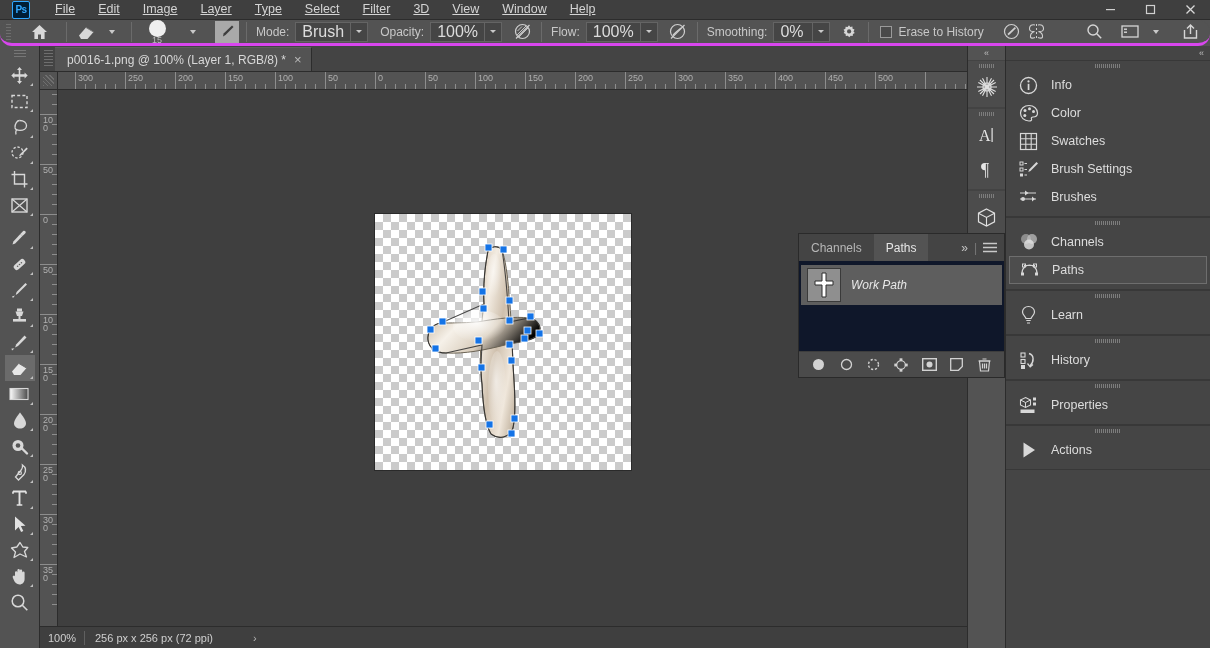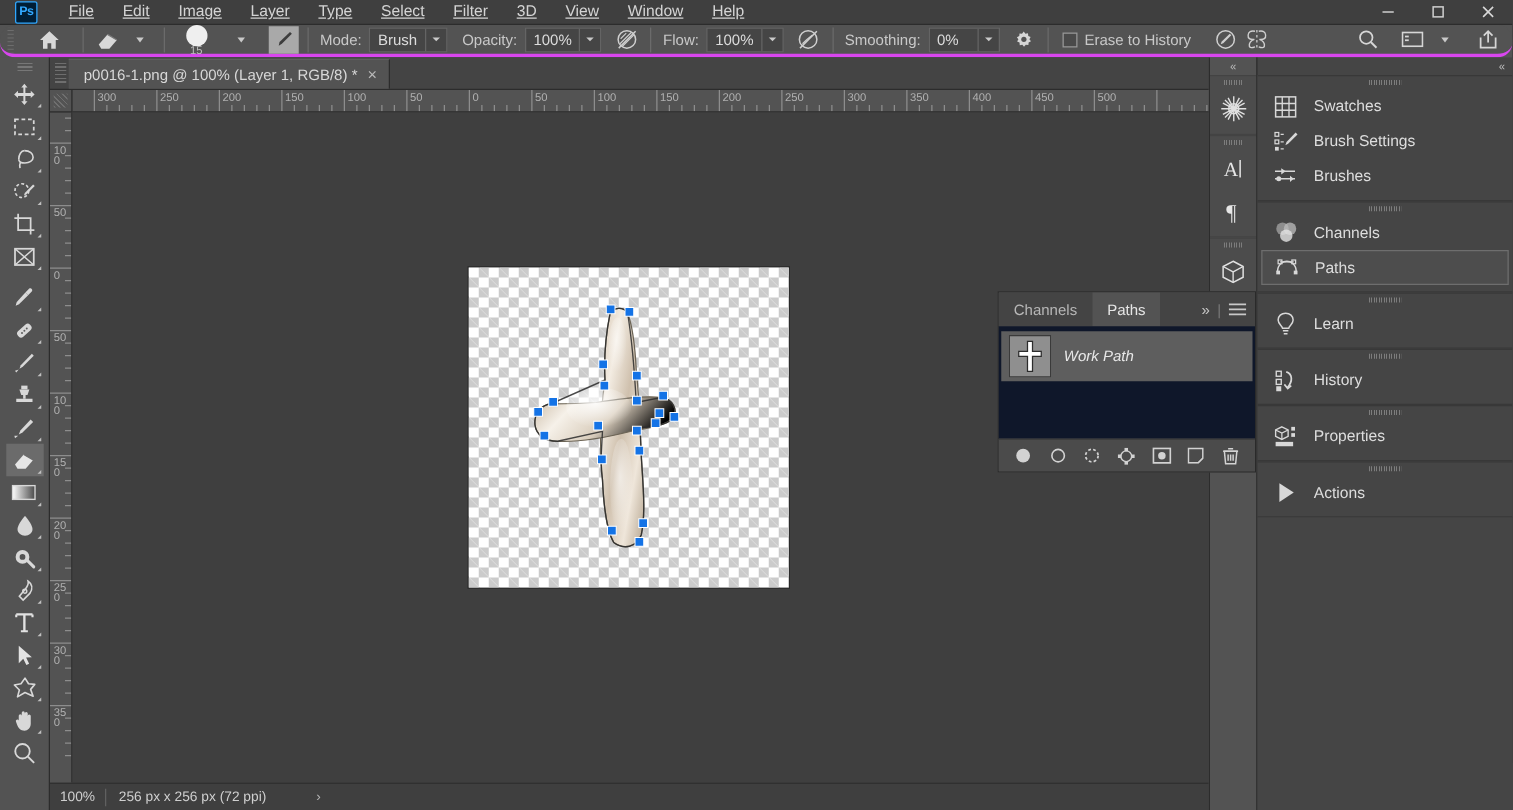--- a/index.html
+++ b/index.html
@@ -43,21 +43,21 @@
     border-bottom:3px solid #d946ef; flex:none; padding-left:4px; gap:0;border-radius:12px;
   }
   .grip { width:9px; height:20px; margin-right:4px;
     background-image:repeating-linear-gradient(to bottom,#6e6e6e 0 1px, transparent 1px 3px);
     background-size:5px 3px; background-repeat:repeat-y; background-position:2px 2px;}
   .obtn { display:flex; align-items:center; justify-content:center; height:24px; min-width:24px; padding:0 3px; }
   .sep { width:1px; height:20px; background:#6b6b6b; margin:0 7px; }
   .lbl { color:#c8c8c8; font-size:12px; padding:0 6px 0 2px; white-space:nowrap; }
   .combo {
     height:20px; background:#454545; border:1px solid #646464; display:flex; align-items:center;
-    color:#dcdcdc; font-size:12px;
+    color:#dcdcdc; font-size:16px;
   }
   .combo .val { padding:0 6px; min-width:26px; }
   .combo .arrow { width:17px; height:18px; display:flex; align-items:center; justify-content:center;
     border-left:1px solid #646464; }
   .chev { width:0;height:0;border-left:3.5px solid transparent;border-right:3.5px solid transparent;border-top:4px solid #c9c9c9; }
   .chev-sm { width:0;height:0;border-left:3px solid transparent;border-right:3px solid transparent;border-top:3.5px solid #c9c9c9; }
   .brushprev { position:relative; width:36px; height:28px; display:flex; flex-direction:column; align-items:center; justify-content:center;}
   .brushprev .dot { width:17px;height:17px;border-radius:50%;background:#efefef; margin-bottom:-1px;}
   .brushprev .sz { font-size:9px; color:#bdbdbd; line-height:8px; }
   .swatchbtn { width:22px;height:22px;background:#a9a9a9; display:flex;align-items:center;justify-content:center;}
@@ -857,20 +857,42 @@
     <div class="dock">
       <div class="dock-collapse">«</div>
 
       <div class="dock-group">
         <div class="dock-grip">
             <i></i>
           </div>
         <div class="dock-item">
           <span class="dock-ico">
             <svg width="19" height="19" viewBox="0 0 19 19">
+                <circle cx="9.5" cy="9.5" r="8" fill="none" stroke="#d8d8d8" stroke-width="1.3"></circle>
+                <circle cx="9.5" cy="5.4" r="1.1" fill="#d8d8d8"></circle>
+                <rect x="8.7" y="7.8" width="1.7" height="6.2" fill="#d8d8d8"></rect>
+              </svg>
+          </span>
+          <span>Info</span>
+        </div>
+        <div class="dock-item">
+          <span class="dock-ico">
+            <svg width="20" height="18" viewBox="0 0 20 18">
+              <path d="M10 1.5 C15 1.5 18.5 5 18.5 9 C18.5 12 16 13 14 13 C12.5 13 12 14 12.5 15 C13 16.2 12 17 10 17 C5 17 1.5 13.5 1.5 9 C1.5 5 5 1.5 10 1.5 Z" fill="none" stroke="#d8d8d8" stroke-width="1.2"></path>
+              <circle cx="6" cy="6.5" r="1.5" fill="#d8d8d8"></circle>
+                <circle cx="10.5" cy="4.8" r="1.5" fill="#d8d8d8"></circle>
+                <circle cx="14.5" cy="7.5" r="1.5" fill="#d8d8d8"></circle>
+                <circle cx="5.8" cy="11.5" r="1.5" fill="#d8d8d8"></circle>
+            </svg>
+          </span>
+          <span>Color</span>
+        </div>
+        <div class="dock-item">
+          <span class="dock-ico">
+            <svg width="19" height="19" viewBox="0 0 19 19">
               <rect x="1.5" y="1.5" width="16" height="16" fill="none" stroke="#d8d8d8" stroke-width="1.2"></rect>
               <path d="M6.8 1.5 L6.8 17.5 M12.2 1.5 L12.2 17.5 M1.5 6.8 L17.5 6.8 M1.5 12.2 L17.5 12.2" stroke="#d8d8d8" stroke-width="1.1"></path>
             </svg>
           </span>
           <span>Swatches</span>
         </div>
         <div class="dock-item">
           <span class="dock-ico">
             <svg width="20" height="19" viewBox="0 0 20 19">
               <rect x="1" y="2" width="3" height="3" fill="none" stroke="#d8d8d8" stroke-width="1"></rect>

